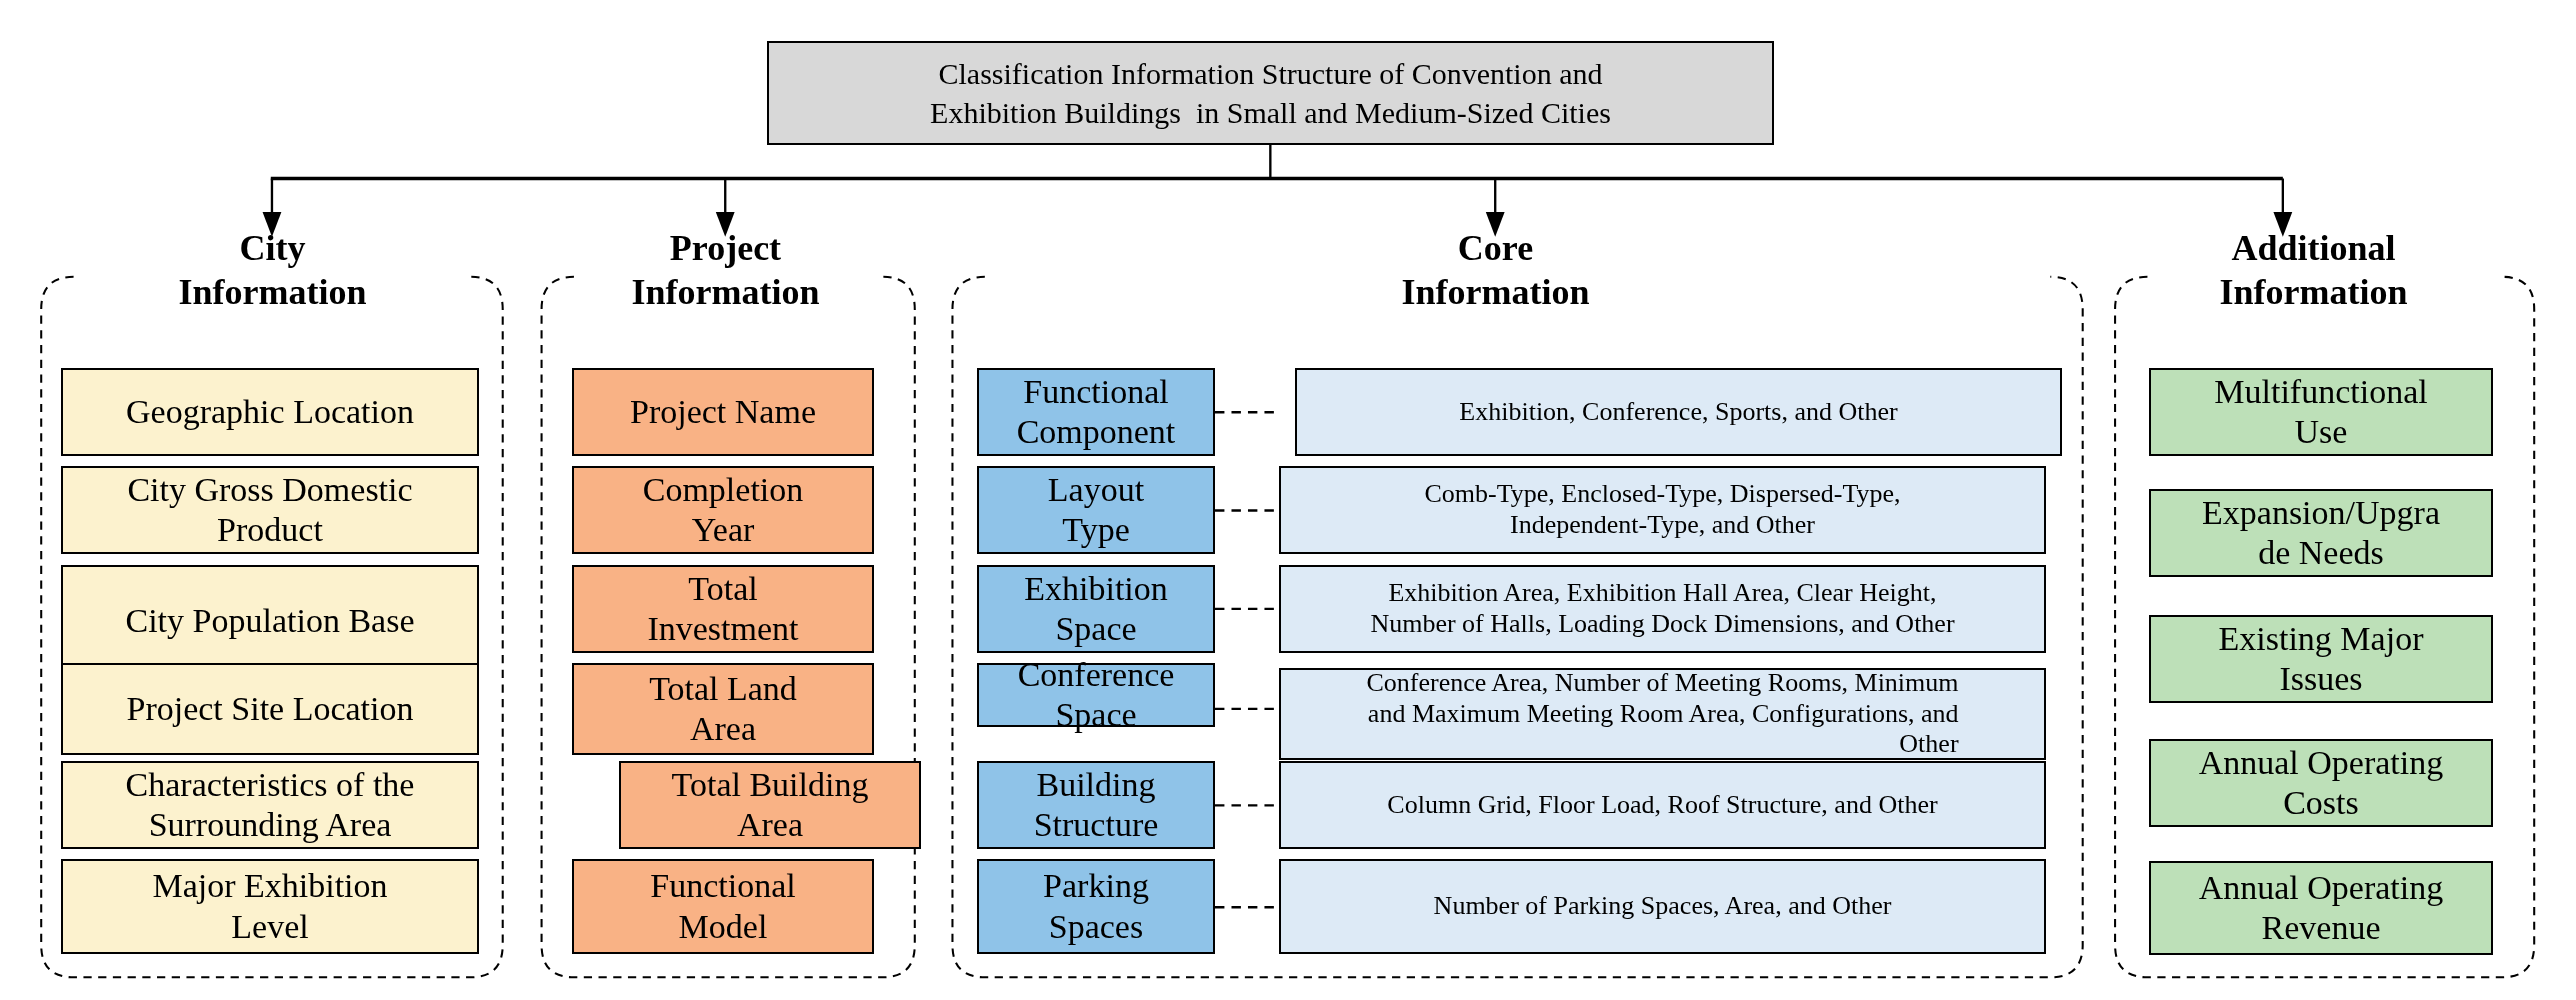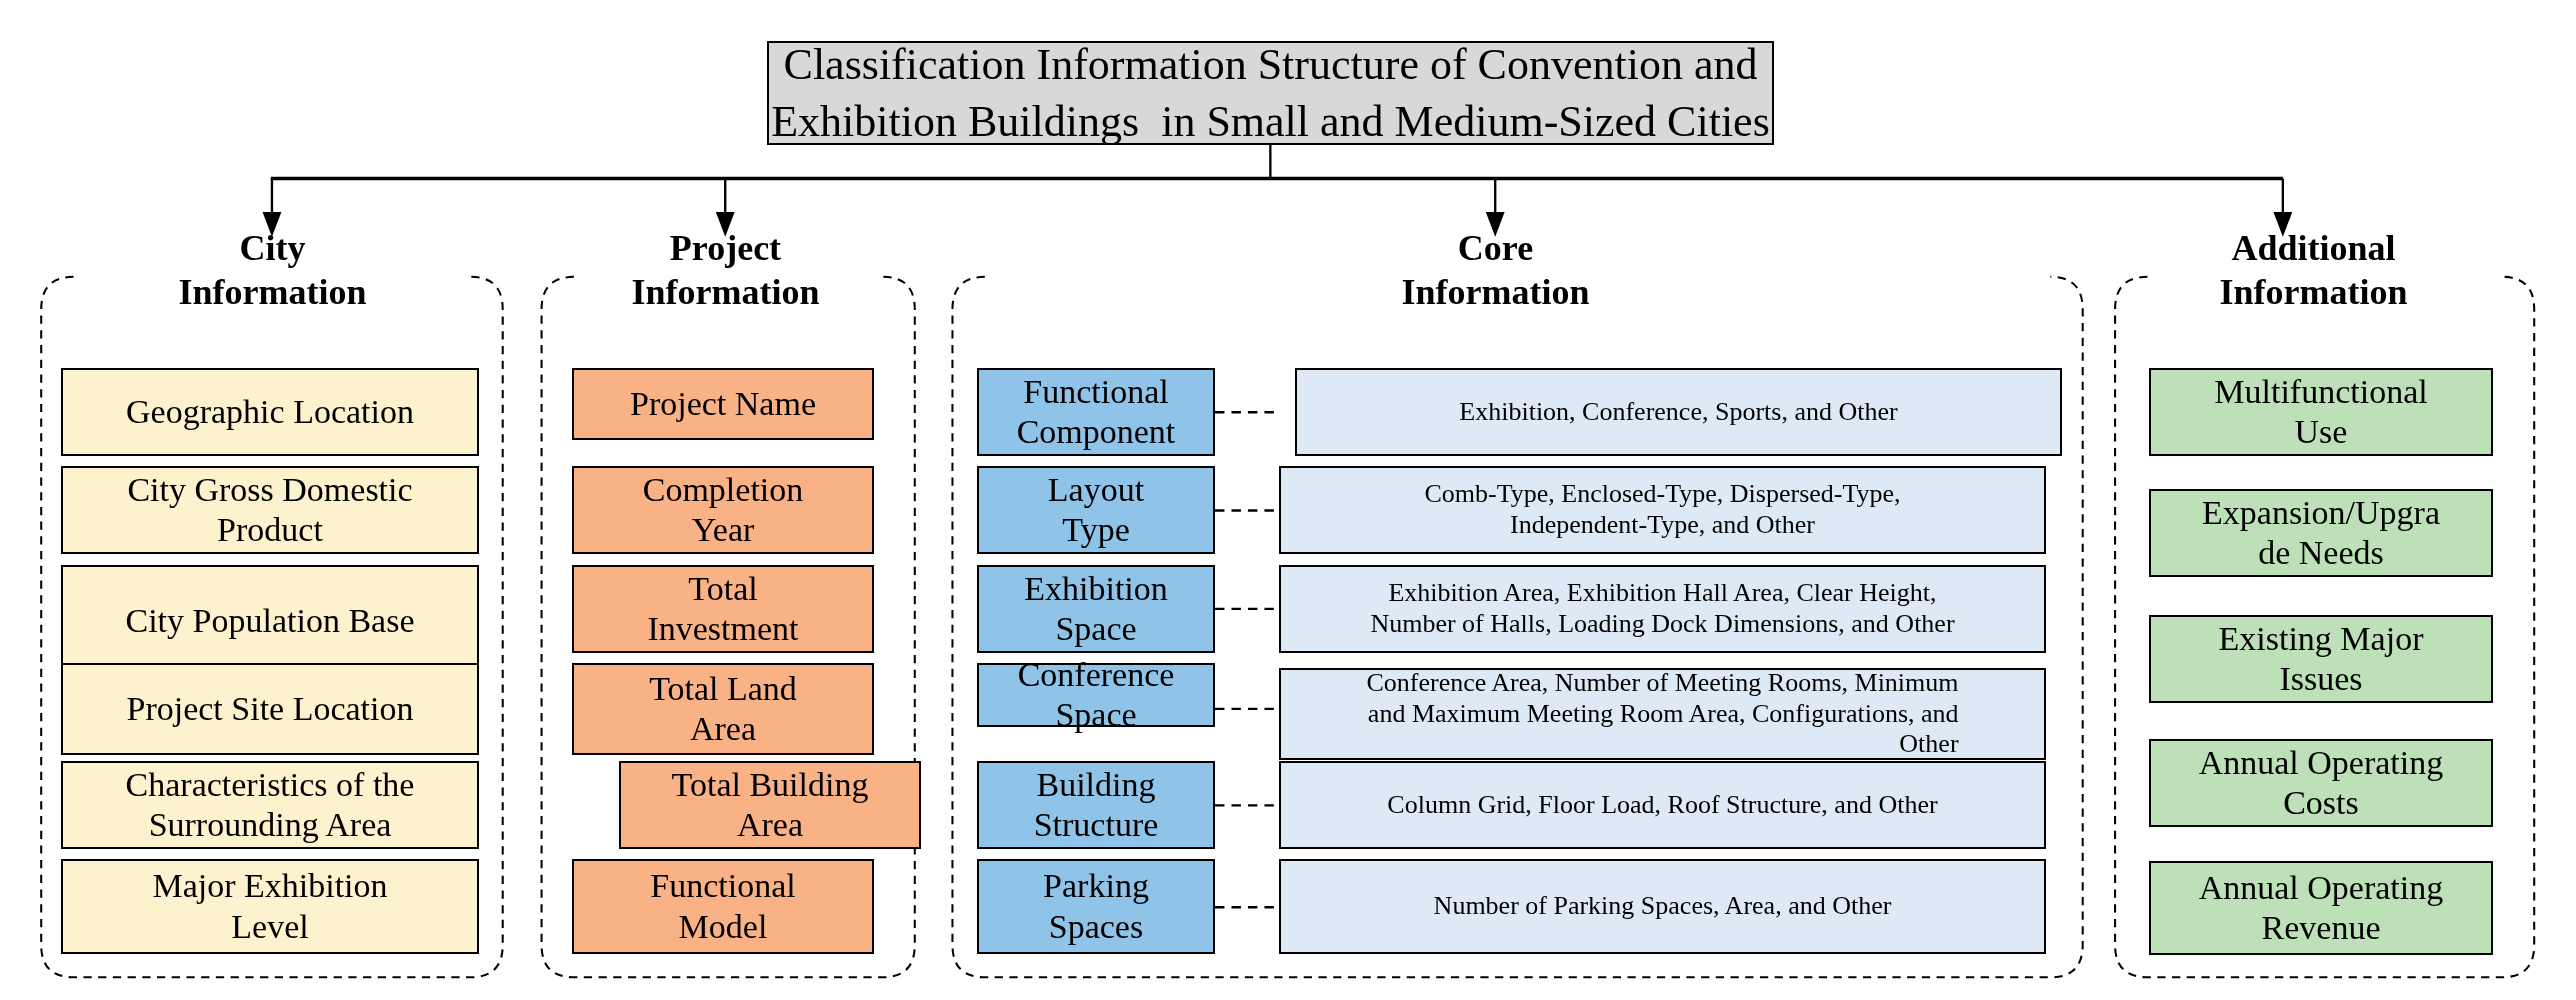--- a/index.html
+++ b/index.html
@@ -26,21 +26,21 @@
     position: absolute;
     left: 767px; top: 41px;
     width: 1007px; height: 104px;
     background: #D8D8D8;
     border: 2.9px solid #000000;
     box-sizing: border-box;
     display: flex;
     align-items: center;
     justify-content: center;
     text-align: center;
-    font-size: 44px;
+    font-size: 30px;
     line-height: 1.3;
     white-space: pre-wrap;
   }
   .col-header {
     position: absolute;
     top: 227px;
     width: 377px;
     text-align: center;
     font-weight: bold;
     font-size: 36px;
@@ -122,21 +122,21 @@
   <div class="box c-yellow" style="left:61px;top:368px;width:418px;height:88px;">Geographic Location</div>
   <div class="box c-yellow" style="left:61px;top:466px;width:418px;height:88px;">City Gross Domestic
 Product</div>
   <div class="box c-yellow" style="left:61px;top:565px;width:418px;height:112px;">City Population Base</div>
   <div class="box c-yellow" style="left:61px;top:663px;width:418px;height:92px;">Project Site Location</div>
   <div class="box c-yellow" style="left:61px;top:761px;width:418px;height:88px;">Characteristics of the
 Surrounding Area</div>
   <div class="box c-yellow" style="left:61px;top:859px;width:418px;height:95px;">Major Exhibition
 Level</div>
 
-  <div class="box c-orange" style="left:572px;top:368px;width:302px;height:72px;">Project Name</div>
+  <div class="box c-orange" style="left:572px;top:368px;width:302px;height:88px;">Project Name</div>
   <div class="box c-orange" style="left:572px;top:466px;width:302px;height:88px;">Completion
 Year</div>
   <div class="box c-orange" style="left:572px;top:565px;width:302px;height:88px;">Total
 Investment</div>
   <div class="box c-orange" style="left:572px;top:663px;width:302px;height:92px;">Total Land
 Area</div>
   <div class="box c-orange" style="left:572px;top:761px;width:302px;height:88px;margin-left:47px;">Total Building
 Area</div>
   <div class="box c-orange" style="left:572px;top:859px;width:302px;height:95px;">Functional
 Model</div>

